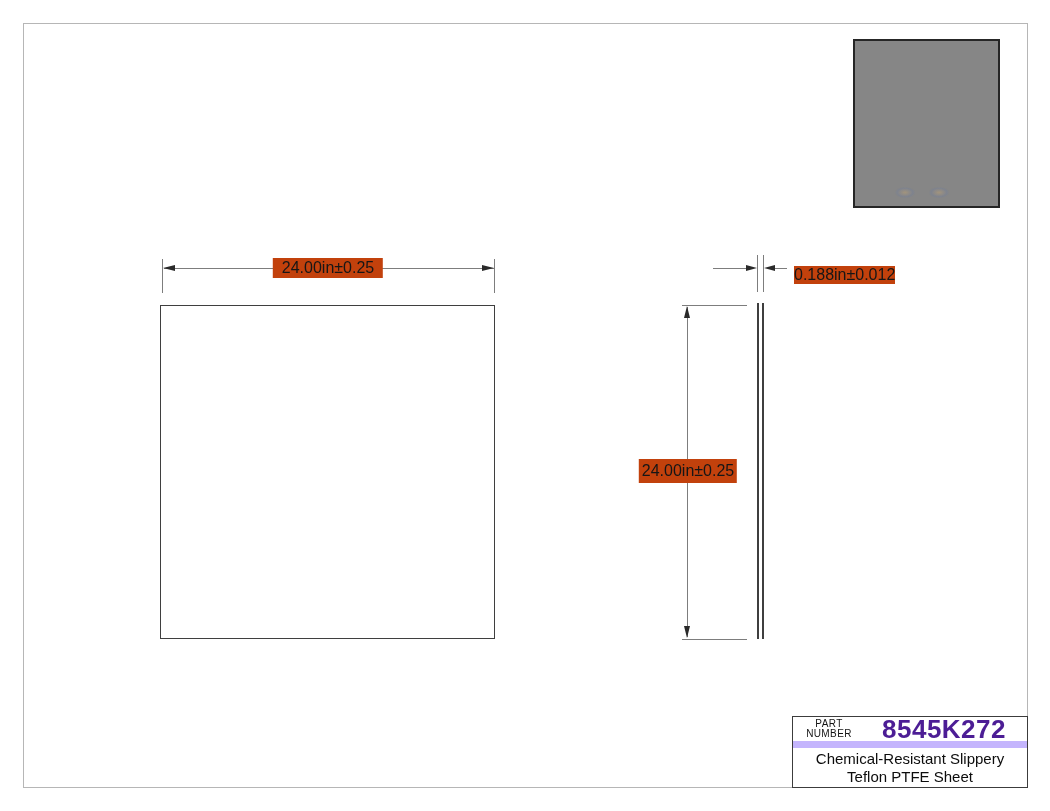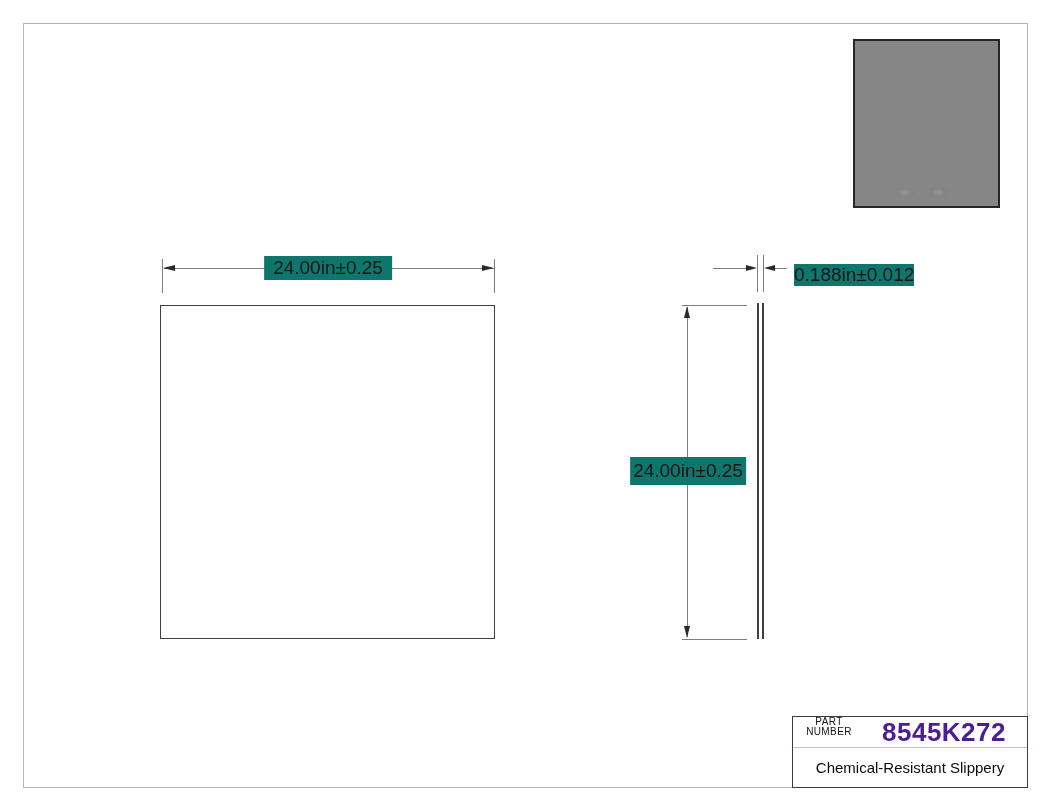--- a/index.html
+++ b/index.html
@@ -78,23 +78,23 @@
     border-bottom: 3.5px solid transparent;
   }
   #fw-arrow-r {
     left: 482px; top: 264.5px;
     border-left: 12px solid #2a2a2a;
     border-top: 3.5px solid transparent;
     border-bottom: 3.5px solid transparent;
   }
   .dim-text {
     color: #161616;
-    font-size: 19px;
+    font-size: 16px;
     white-space: nowrap;
-    background: #0f766e;
+    background: #c2410c;
   }
   #front-width-label {
     left: 328px; top: 268px;
     transform: translate(-50%, -50%);
     padding: 1px 9px;
   }
 
   
   #th-ext-l  { left: 757px; top: 255px; width: 1px; height: 37px; }
   #th-ext-r  { left: 763px; top: 255px; width: 1px; height: 37px; }
@@ -145,24 +145,24 @@
     left: 792px; top: 716px;
     width: 236px; height: 72px;
     border: 1px solid #3c3c3c;
     box-sizing: border-box;
     background: #ffffff;
     display: flex;
     flex-direction: column;
   }
   #tb-row-part {
     height: 31px;
-    border-bottom: 1px solid #c4b5fd;
+    border-bottom: 7px solid #c4b5fd;
     box-sizing: border-box;
     display: flex;
-    align-items: flex-start;
+    align-items: center;
   }
   #part-number-label {
     width: 72px;
     text-align: center;
     font-size: 10px;
     line-height: 10px;
     letter-spacing: 0.4px;
     color: #141414;
   }
   #part-number-label span { display: block; }
@@ -227,16 +227,17 @@
   <div id="title-block" class="abs">
     <div id="tb-row-part">
       <div id="part-number-label">
         <span>PART</span>
         <span>NUMBER</span>
       </div>
       <div id="part-number-value">8545K272</div>
     </div>
     <div id="tb-row-desc">
       <span>Chemical-Resistant Slippery</span>
+      <span>Teflon PTFE Sheet</span>
     </div>
   </div>
 
 </div>
 
 </body></html>

